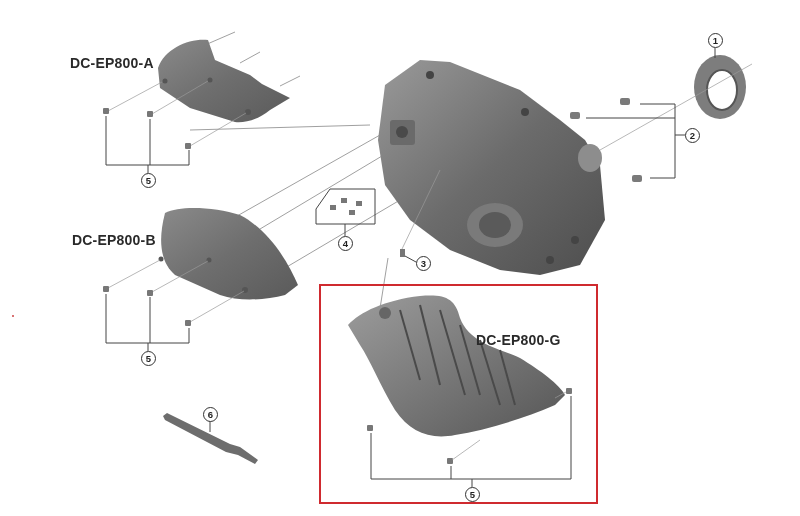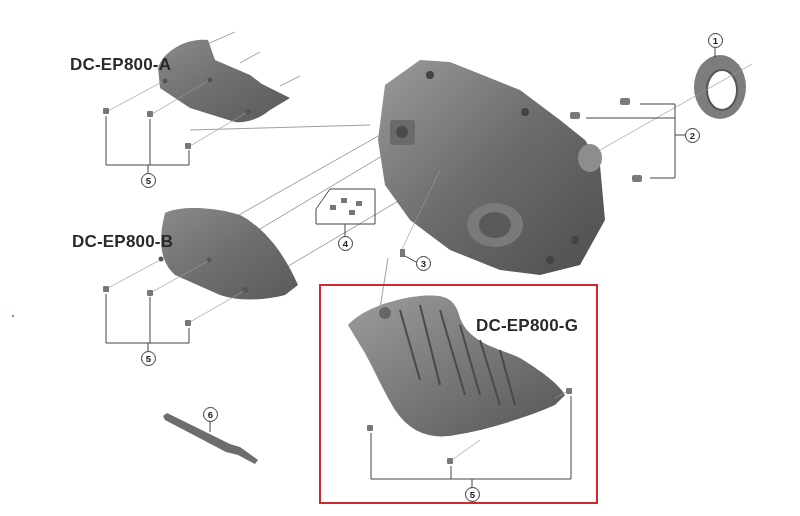--- a/index.html
+++ b/index.html
@@ -1,17 +1,17 @@
 <!DOCTYPE html>
 <html><head>
 <meta charset="utf-8">
 <style>
   html,body{margin:0;padding:0;background:#ffffff;}
   body{width:800px;height:516px;position:relative;overflow:hidden;font-family:"Liberation Sans",sans-serif;}
-  .label{position:absolute;font-weight:bold;font-size:17px;color:#2a2a2a;letter-spacing:0.2px;white-space:nowrap;}
+  .label{position:absolute;font-weight:bold;font-size:14px;color:#2a2a2a;letter-spacing:0.2px;white-space:nowrap;}
   .callout{position:absolute;width:13px;height:13px;border:1px solid #333;border-radius:50%;background:#fff;
            font-size:9.5px;font-weight:bold;color:#222;text-align:center;line-height:13px;font-family:"Liberation Sans",sans-serif;}
   svg.art{position:absolute;left:0;top:0;}
   .hl{position:absolute;left:319px;top:284px;width:279px;height:220px;border:2px solid #cf2a2f;box-sizing:border-box;}
 </style>
 </head>
 <body>
 
 <svg class="art" width="800" height="516" viewBox="0 0 800 516">
   <defs>
@@ -163,21 +163,21 @@
     <path d="M163,416 L167,413 L230,444 L240,447 L258,460 L255,464 L238,455 L226,452 L165,420 Z" fill="#6d6d6d"></path>
     <line x1="210" y1="418" x2="210" y2="432" stroke="#444" stroke-width="1"></line>
   </g>
   <circle cx="13" cy="316" r="1" fill="#c44"></circle>
 </svg>
 
 <div class="hl"></div>
 
 <div class="label" style="left:70px;top:55px;">DC-EP800-A</div>
 <div class="label" style="left:72px;top:232px;">DC-EP800-B</div>
-<div class="label" style="left:476px;top:316px;">DC-EP800-G</div>
+<div class="label" style="left:476px;top:332px;">DC-EP800-G</div>
 
 <div class="callout" style="left:708px;top:33px;">1</div>
 <div class="callout" style="left:685px;top:128px;">2</div>
 <div class="callout" style="left:416px;top:256px;">3</div>
 <div class="callout" style="left:338px;top:236px;">4</div>
 <div class="callout" style="left:141px;top:173px;">5</div>
 <div class="callout" style="left:141px;top:351px;">5</div>
 <div class="callout" style="left:465px;top:487px;">5</div>
 <div class="callout" style="left:203px;top:407px;">6</div>
 

